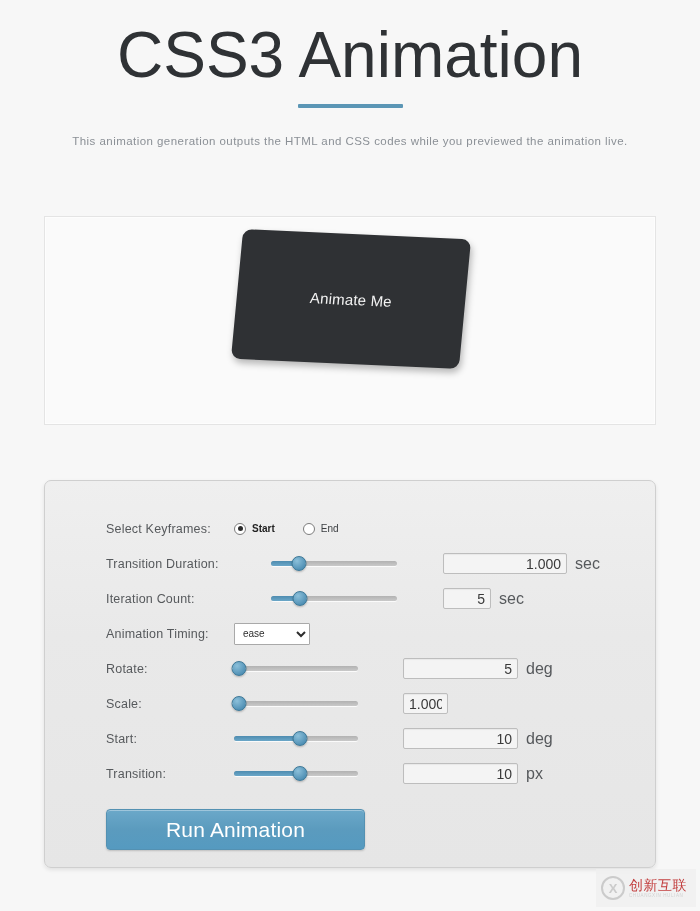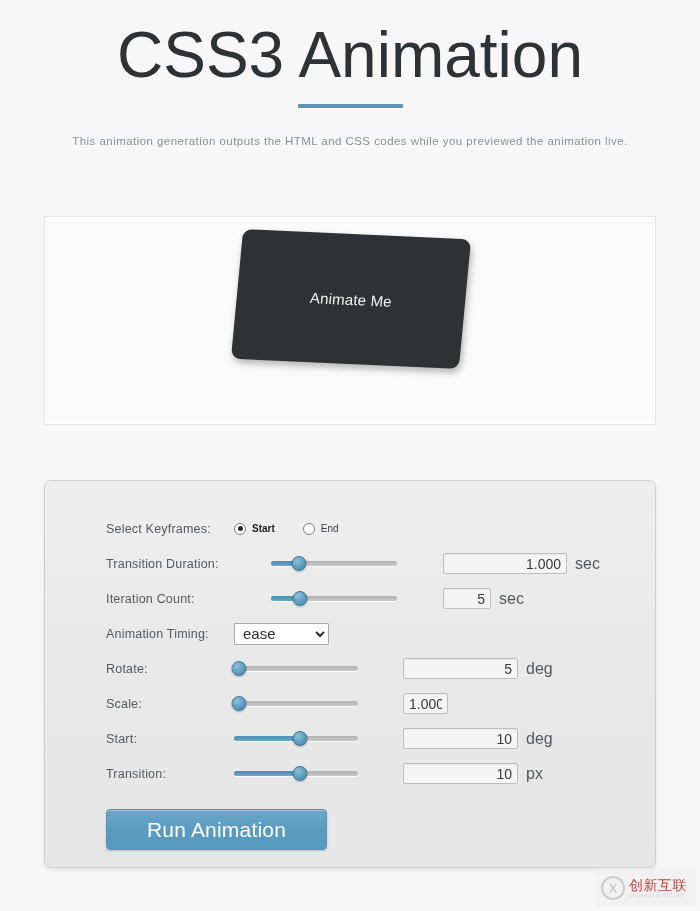--- a/index.html
+++ b/index.html
@@ -178,35 +178,35 @@
     text-align: right;
     box-shadow: 0 1px 1px rgba(0,0,0,0.05) inset;
   }
   .unit {
     font-size: 16px;
     color: #56595c;
     margin-left: 8px;
   }
 
   select.timing-select {
-    width: 95px;
+    width: 76px;
     height: 22px;
     box-sizing: border-box;
-    font-size: 15px;
+    font-size: 10px;
     font-family: "Liberation Sans", sans-serif;
     color: #2d2d2d;
     background: #fff;
     border: 1px solid #a9a9a9;
     border-radius: 1px;
     padding-left: 4px;
   }
 
   .run-button {
     margin: 18px 8px 0 61px;
-    width: 221px;
+    width: 259px;
     height: 41px;
     border: 1px solid #5491b2;
     border-radius: 4px;
     background: linear-gradient(to bottom, #6ba8c9 0%, #5b9bbe 50%, #559ac0 100%);
     color: #ffffff;
     font-size: 21px;
     font-family: "Liberation Sans", sans-serif;
     letter-spacing: 0.2px;
     box-shadow: 0 1px 2px rgba(0,0,0,0.18), 0 1px 0 rgba(255,255,255,0.35) inset;
     cursor: pointer;

